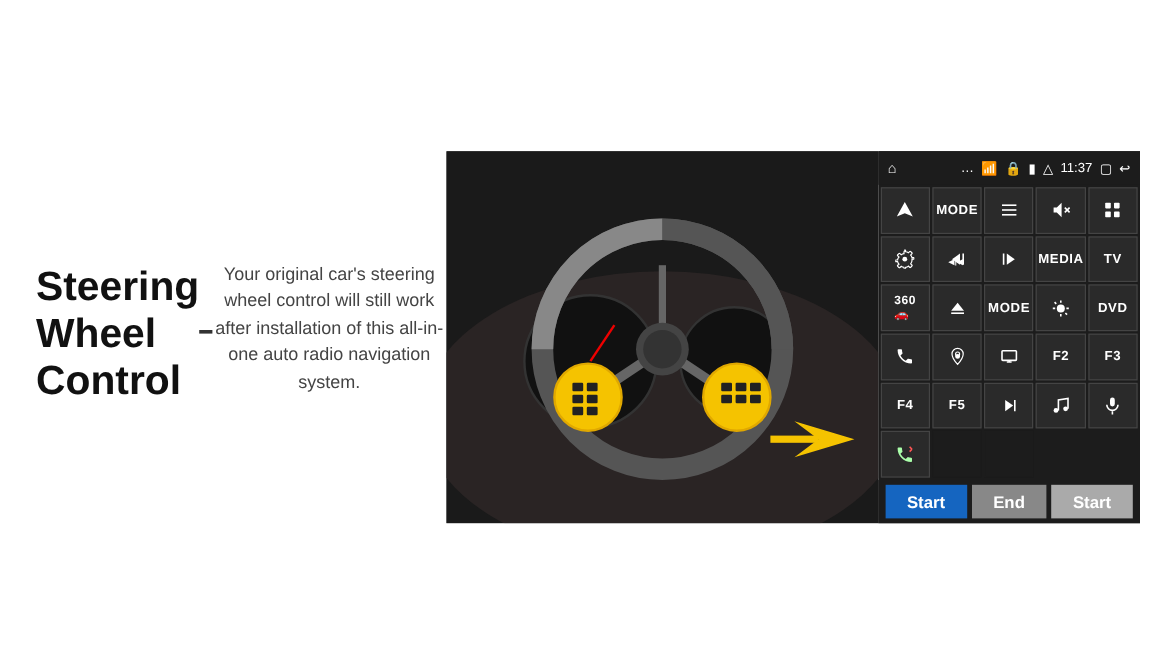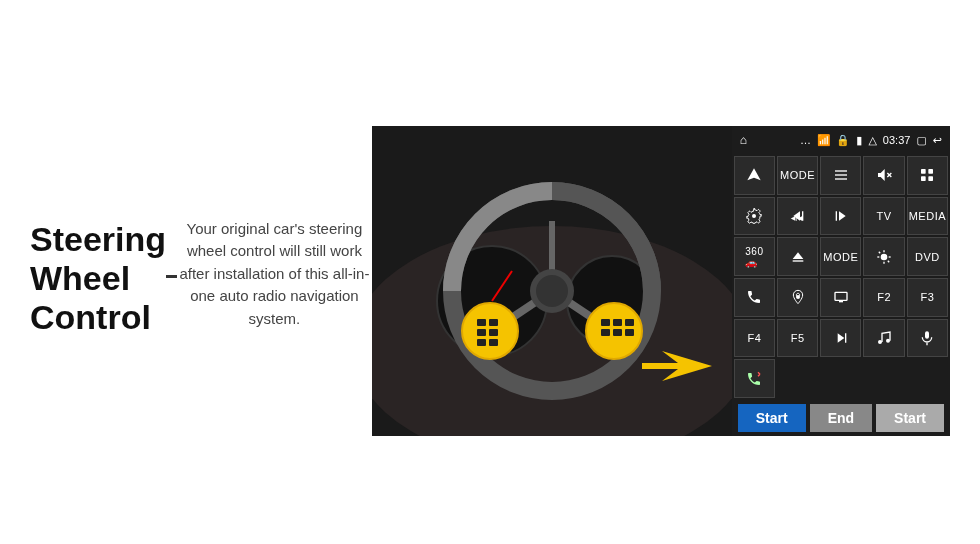--- a/index.html
+++ b/index.html
@@ -117,21 +117,21 @@
     }
 
     .ctrl-btn {
       background: #2a2a2a;
       color: #fff;
       border: 1px solid #444;
       display: flex;
       align-items: center;
       justify-content: center;
       font-size: 11px;
-      font-weight: normal;
+      font-weight: bold;
       cursor: pointer;
       min-height: 38px;
       letter-spacing: 0.5px;
     }
 
     .ctrl-btn svg {
       width: 16px;
       height: 16px;
       fill: #fff;
     }
@@ -231,21 +231,21 @@
       <div class="status-bar">
         <div class="status-bar-left">
           <span class="status-icon">⌂</span>
         </div>
         <div class="status-bar-right">
           <span>…</span>
           <span>📶</span>
           <span>🔒</span>
           <span>▮</span>
           <span>△</span>
-          <span>03:37</span>
+          <span>11:37</span>
           <span>▢</span>
           <span>↩</span>
         </div>
       </div>
 
       <div class="btn-grid">
 
         <div class="ctrl-btn">
           <svg viewBox="0 0 24 24">
               <polygon points="12,2 22,20 12,16 2,20" fill="#fff"></polygon>
@@ -290,24 +290,24 @@
               <text x="1" y="18" font-size="9" fill="#fff">◀|◀</text>
             </svg>
         </div>
         <div class="ctrl-btn">
           <svg viewBox="0 0 24 24">
               <polygon points="9,5 19,12 9,19" fill="#fff"></polygon>
               <line x1="5" y1="5" x2="5" y2="19" stroke="#fff" stroke-width="2"></line>
             </svg>
         </div>
         <div class="ctrl-btn">
+          <span>MEDIA</span>
+        </div>
+        <div class="ctrl-btn">
           <span>TV</span>
-        </div>
-        <div class="ctrl-btn">
-          <span>MEDIA</span>
         </div>
 
         <div class="ctrl-btn">
           <span style="font-size:10px">360<br>🚗</span>
         </div>
         <div class="ctrl-btn">
           <svg viewBox="0 0 24 24">
               <polygon points="12,5 20,15 4,15" fill="#fff"></polygon>
               <rect x="4" y="17" width="16" height="2" fill="#fff"></rect>
             </svg>

